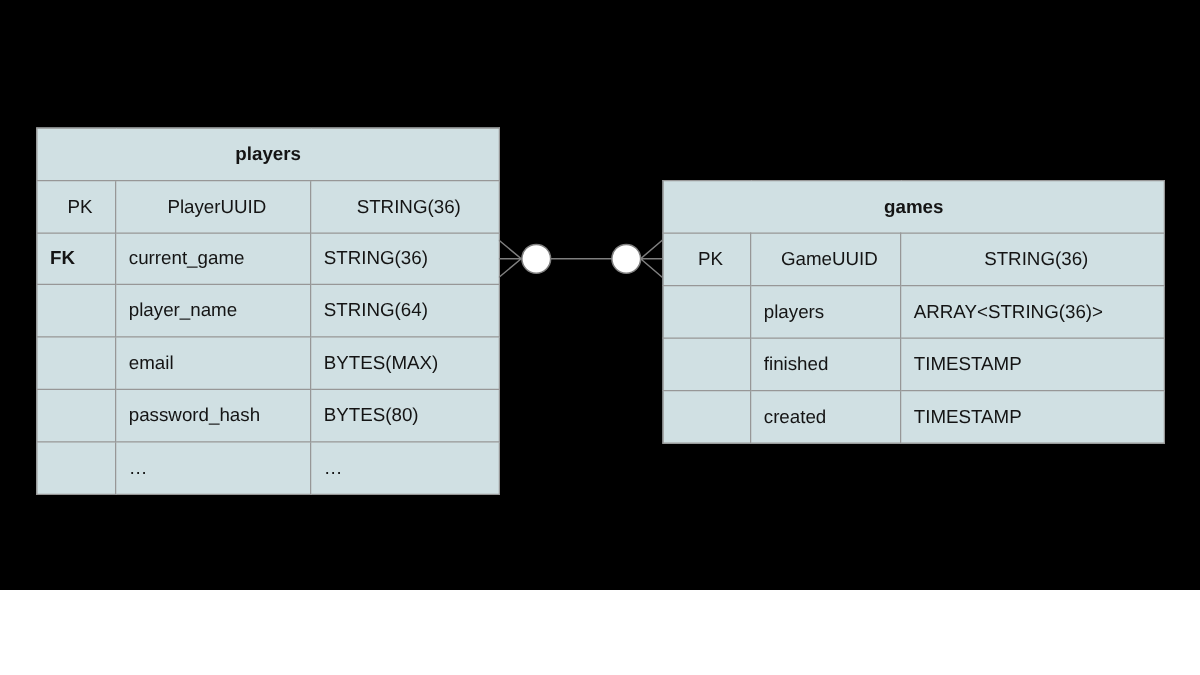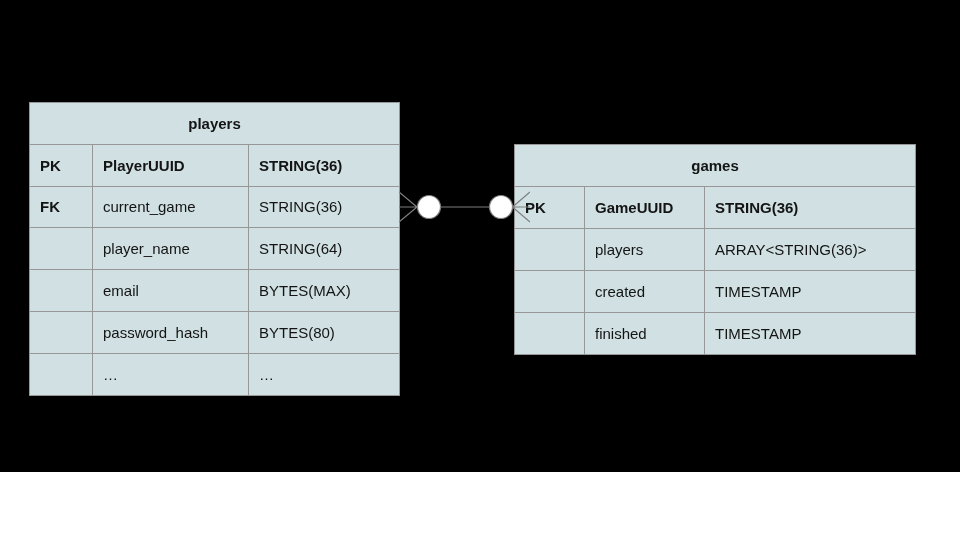--- a/index.html
+++ b/index.html
@@ -9,21 +9,21 @@
   }
   table.etable{
     position:absolute;border-collapse:collapse;table-layout:fixed;
     background:#d0e0e3;font-size:15px;color:#141414;
   }
   .etable th,.etable td{
     border:1px solid #979797;padding:0 4px 0 10px;text-align:left;
     vertical-align:middle;font-weight:400;overflow:hidden;white-space:nowrap;
   }
   .etable th.title-cell{text-align:center;font-weight:700;padding:0;}
-  .etable tr.bold-row td{font-weight:700;}
+  .etable tr.bold-row td{font-weight:400;text-align:center;}
   .etable td.key{font-weight:700;}
   .players tr{height:41.8px;}
   .games tr{height:42px;}
   .connector{position:absolute;left:399px;top:184px;}
   .logo{
     position:absolute;left:20px;top:506px;font-size:20px;color:#767676;
     letter-spacing:0.2px;font-weight:400;
   }
   .confidential{
     position:absolute;left:808px;top:512px;font-size:7px;color:#8a8a8a;
@@ -72,21 +72,21 @@
         <td>BYTES(80)</td>
       </tr>
       <tr>
         <td class="key"></td>
         <td>…</td>
         <td>…</td>
       </tr>
     </tbody>
   </table>
 
-  <table class="etable games" style="left:514px;top:144px;width:401px;">
+  <table class="etable games" style="left:530px;top:144px;width:401px;">
     <colgroup>
         <col style="width:70px">
         <col style="width:120px">
         <col style="width:211px">
       </colgroup>
     <thead>
       <tr>
         <th class="title-cell" colspan="3">games</th>
       </tr>
     </thead>
@@ -96,26 +96,26 @@
         <td>GameUUID</td>
         <td>STRING(36)</td>
       </tr>
       <tr>
         <td class="key"></td>
         <td>players</td>
         <td>ARRAY&lt;STRING(36)&gt;</td>
       </tr>
       <tr>
         <td class="key"></td>
-        <td>created</td>
+        <td>finished</td>
         <td>TIMESTAMP</td>
       </tr>
       <tr>
         <td class="key"></td>
-        <td>finished</td>
+        <td>created</td>
         <td>TIMESTAMP</td>
       </tr>
     </tbody>
   </table>
 
   <svg class="connector" width="131" height="46" viewBox="0 0 131 46">
     <g stroke="#7f7f7f" stroke-width="1.2" fill="none">
 
       <path d="M18,23 L0,8 M18,23 L0,23 M18,23 L0,38"></path>
 

